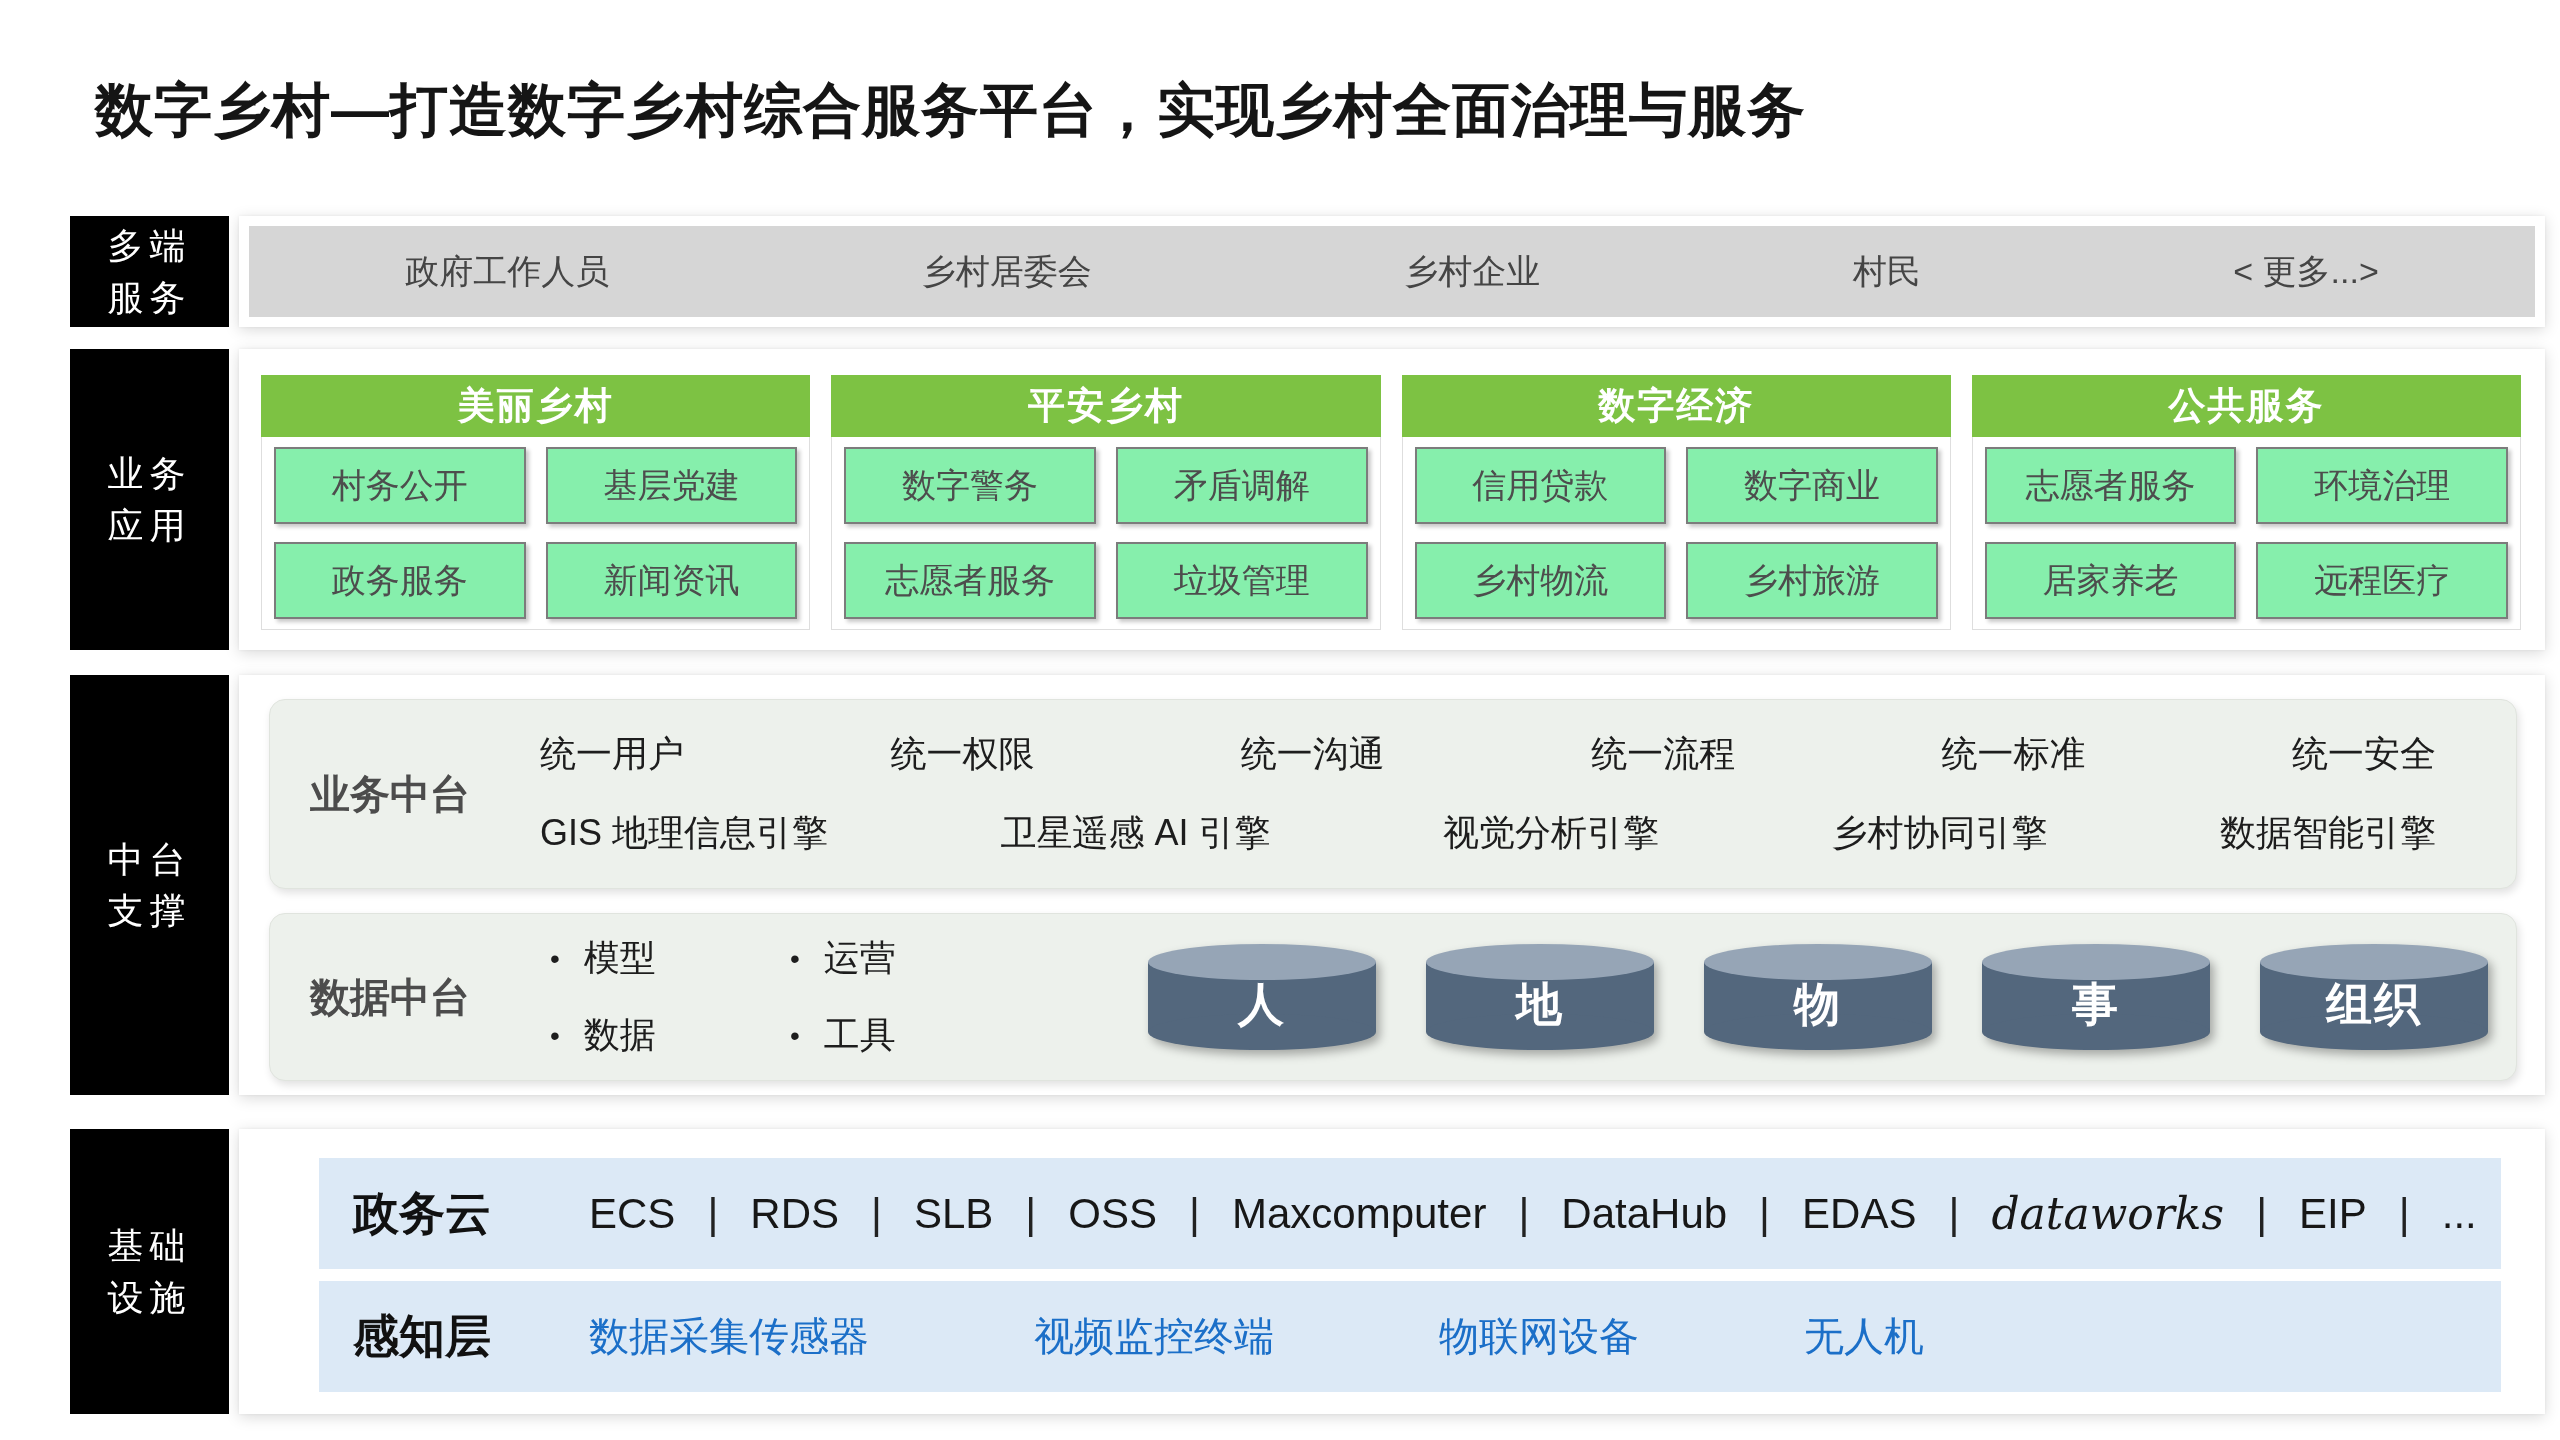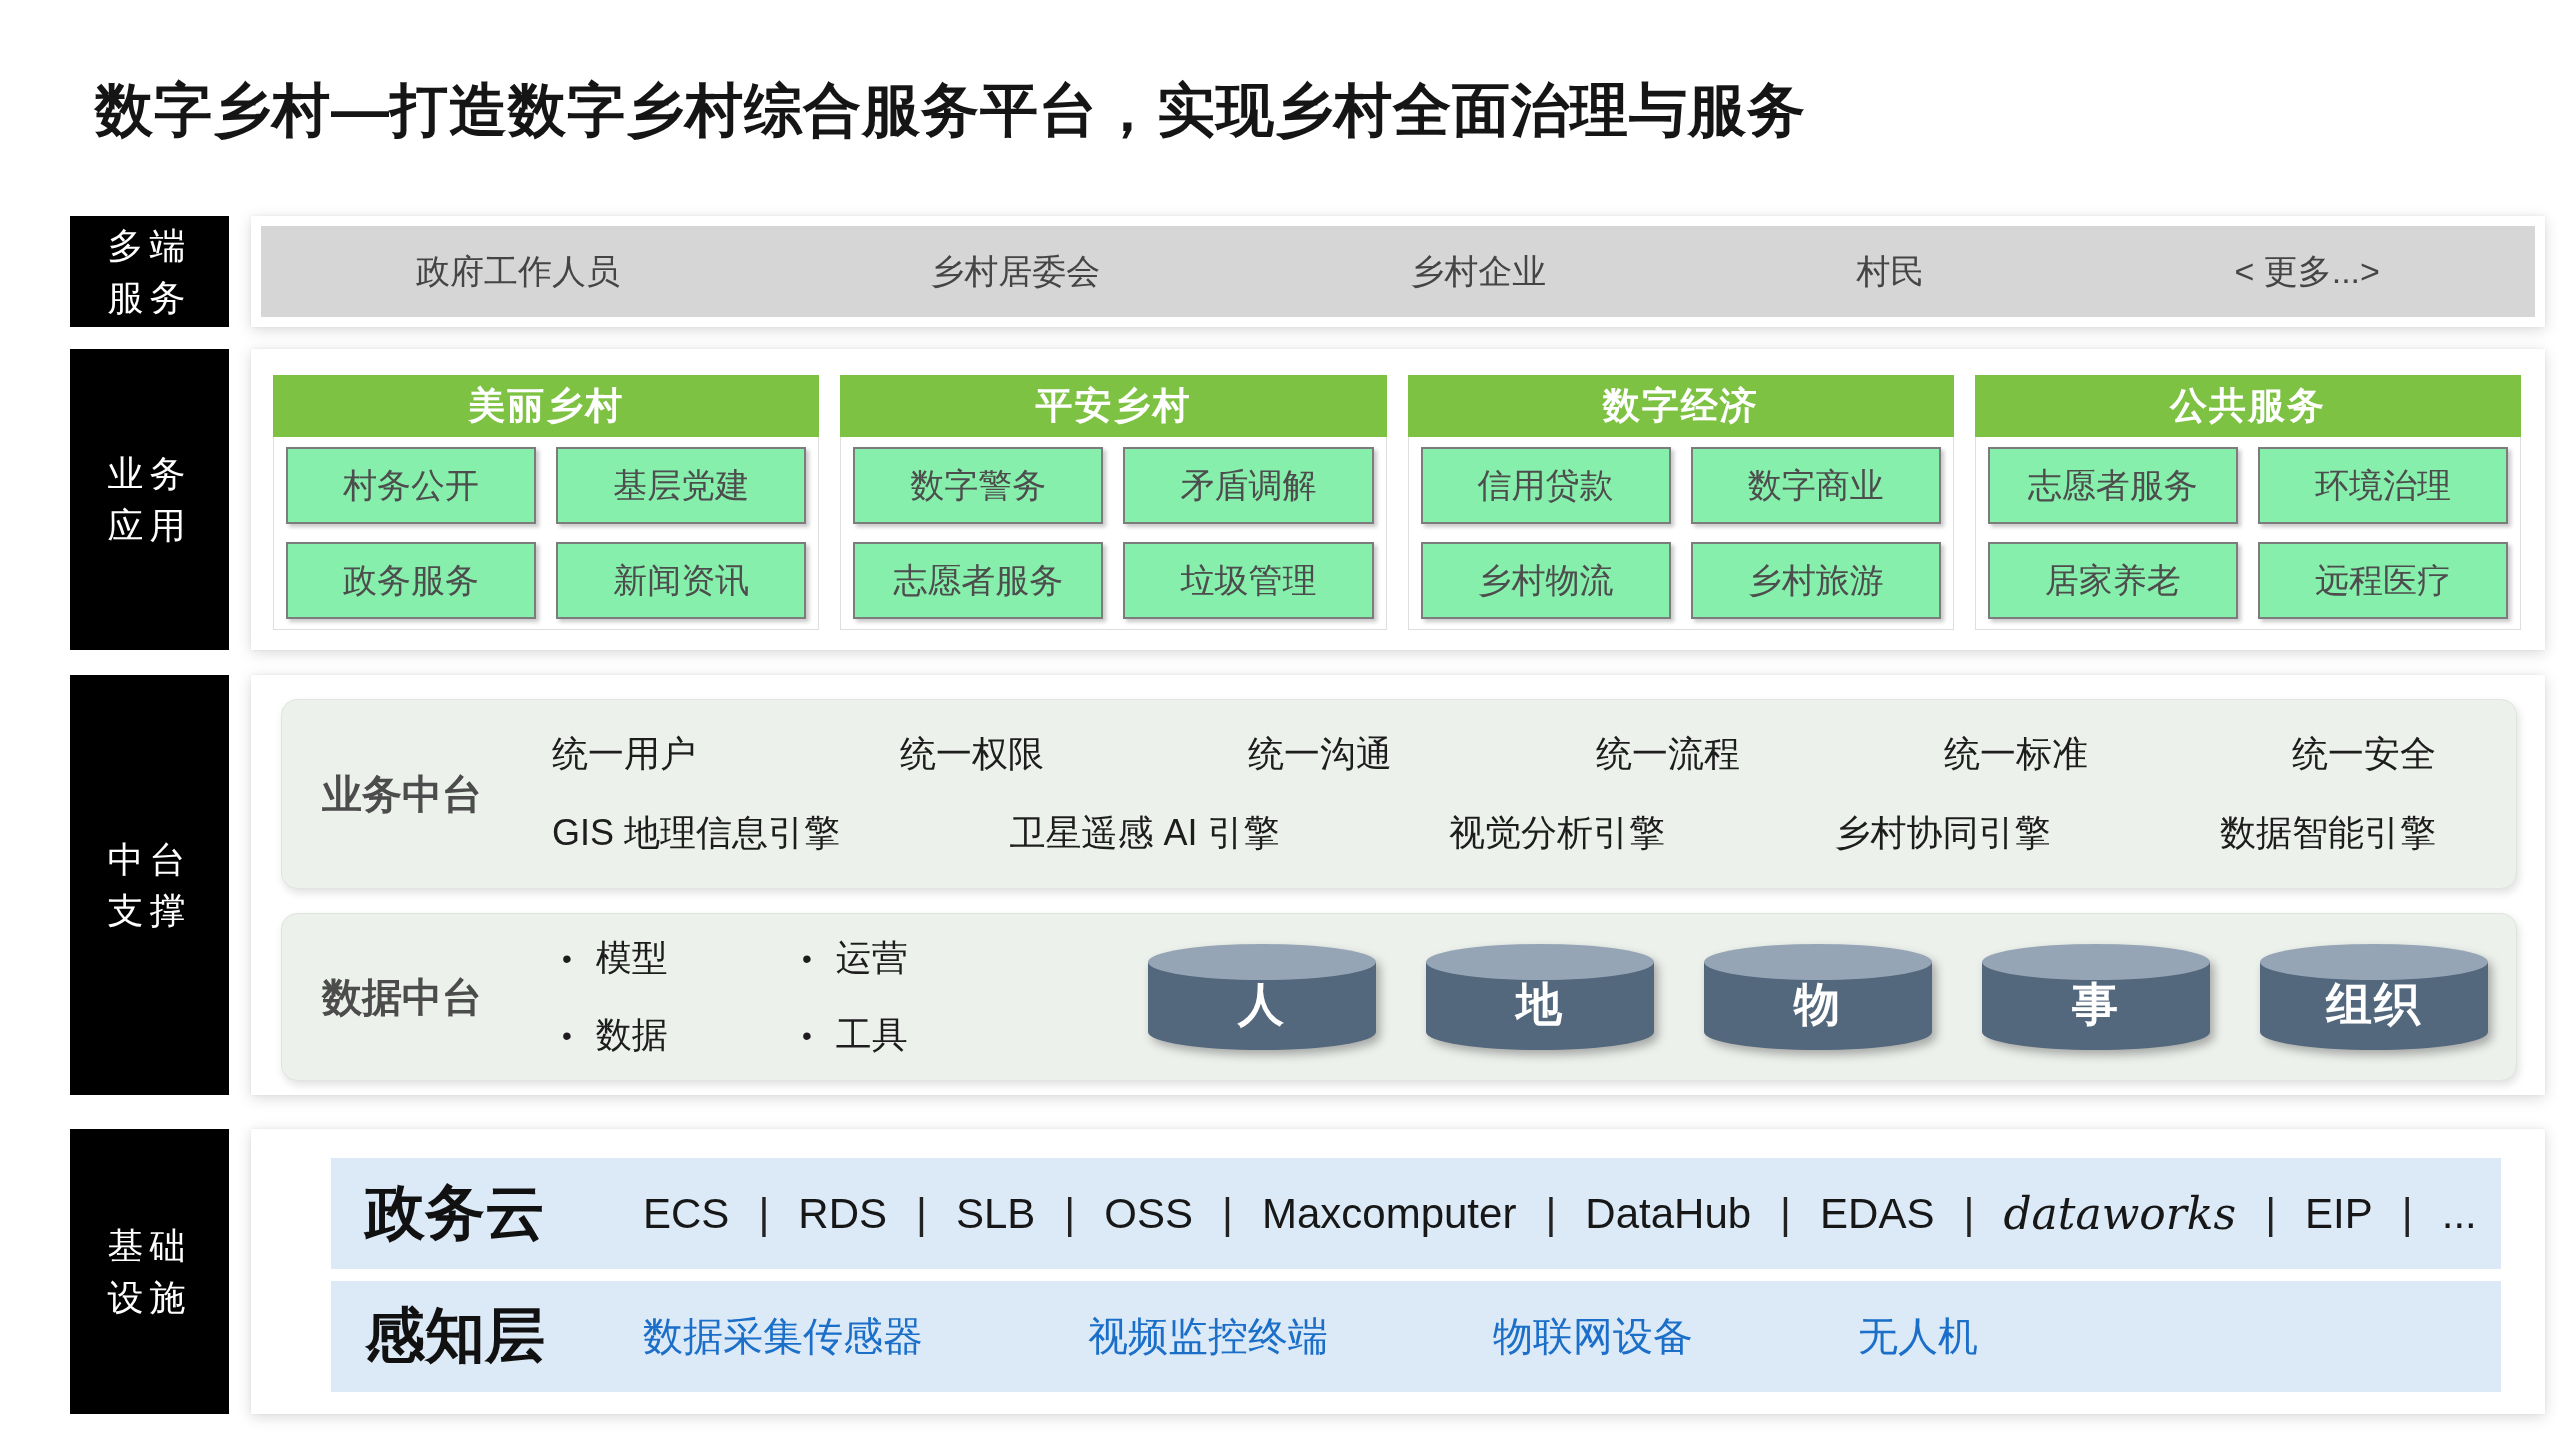--- a/index.html
+++ b/index.html
@@ -9,21 +9,21 @@
   .page-title { position:absolute; left:95px; top:72px; font-size:58px; font-weight:bold; color:#151515; letter-spacing:1px; }
 
   .row { position:absolute; left:70px; width:2475px; display:flex; align-items:stretch; }
   #row-multi  { top:216px; height:111px; }
   #row-apps   { top:349px; height:301px; }
   #row-middle { top:675px; height:420px; }
   #row-infra  { top:1129px; height:285px; }
 
   .row-label { flex:none; width:159px; background:#000000; color:#ffffff; display:flex; align-items:center; justify-content:center;
                text-align:center; font-size:36px; letter-spacing:6px; line-height:1.42; white-space:pre-line; }
-  .row-card  { flex:1; margin-left:22px; background:#ffffff; box-shadow:0 3px 14px rgba(0,0,0,0.15), 0 0 3px rgba(0,0,0,0.06); }
+  .row-card  { flex:1; margin-left:10px; background:#ffffff; box-shadow:0 3px 14px rgba(0,0,0,0.15), 0 0 3px rgba(0,0,0,0.06); }
 
   
   .multi-card { padding:10px; display:flex; }
   .terminal-bar { flex:1; background:#d6d6d6; display:flex; align-items:center; justify-content:space-around; font-size:34px; color:#454545; }
 
   
   .apps-card { padding:26px 24px 20px 22px; display:flex; gap:21px; }
   .panel { flex:1; display:flex; flex-direction:column; }
   .panel-header { height:62px; flex:none; background:#7dc243; color:#ffffff; font-weight:bold; font-size:37px; letter-spacing:2px;
                   display:flex; align-items:center; justify-content:center; }
@@ -51,21 +51,21 @@
   .cyl { position:relative; width:228px; height:70px; background:#53677d; margin:18px 0;
          filter:drop-shadow(4px 5px 5px rgba(0,0,0,0.30)); }
   .cyl::before { content:""; position:absolute; top:-18px; left:0; width:100%; height:36px; border-radius:50%; background:#96a5b6; }
   .cyl::after  { content:""; position:absolute; bottom:-18px; left:0; width:100%; height:36px; border-radius:50%; background:#53677d; }
   .cyl-text { position:absolute; left:0; right:0; top:2px; bottom:-14px; z-index:1; display:flex; align-items:center; justify-content:center;
               color:#fff; font-weight:bold; font-size:46px; letter-spacing:2px; }
 
   
   .infra-card { padding:29px 44px 22px 80px; display:flex; flex-direction:column; gap:12px; }
   .infra-bar { background:#dce9f6; flex:1; display:flex; align-items:center; padding-left:34px; }
-  .infra-title { flex:none; font-weight:bold; font-size:60px; color:#111; margin-right:98px; }
+  .infra-title { flex:none; font-weight:bold; font-size:46px; color:#111; margin-right:98px; }
   .cloud-items { flex:1; display:flex; align-items:center; justify-content:space-between; padding-right:24px; font-size:42px; color:#171717; }
   .cloud-sep { color:#222; }
   .script-font { font-family:"DejaVu Serif", serif; font-style:italic; font-size:44px; }
   .percep-items { display:flex; gap:165px; font-size:40px; color:#1b6fc8; }
 </style>
 </head>
 <body>
 
 <div class="canvas">
 

